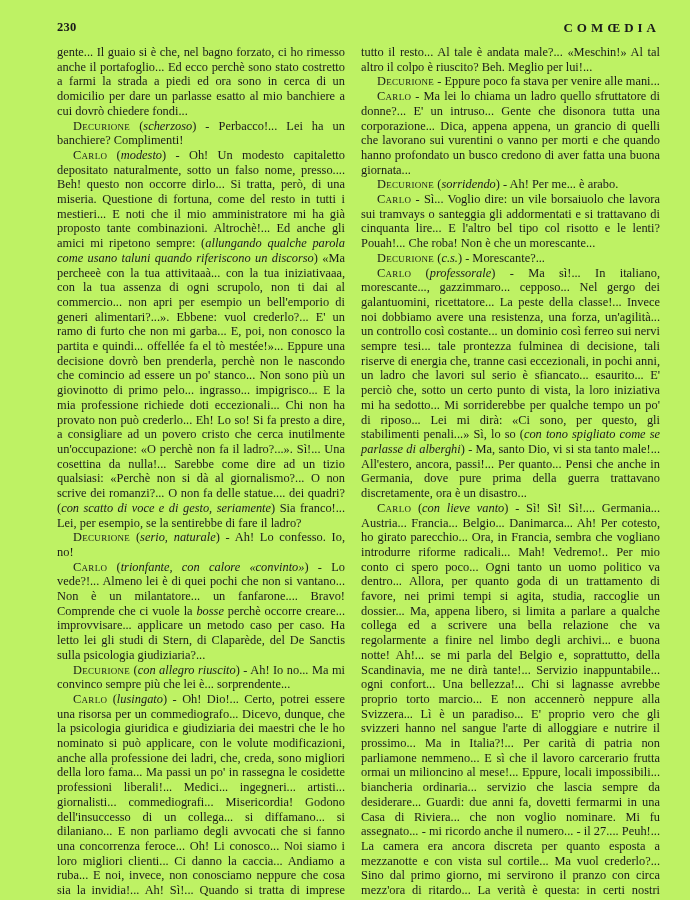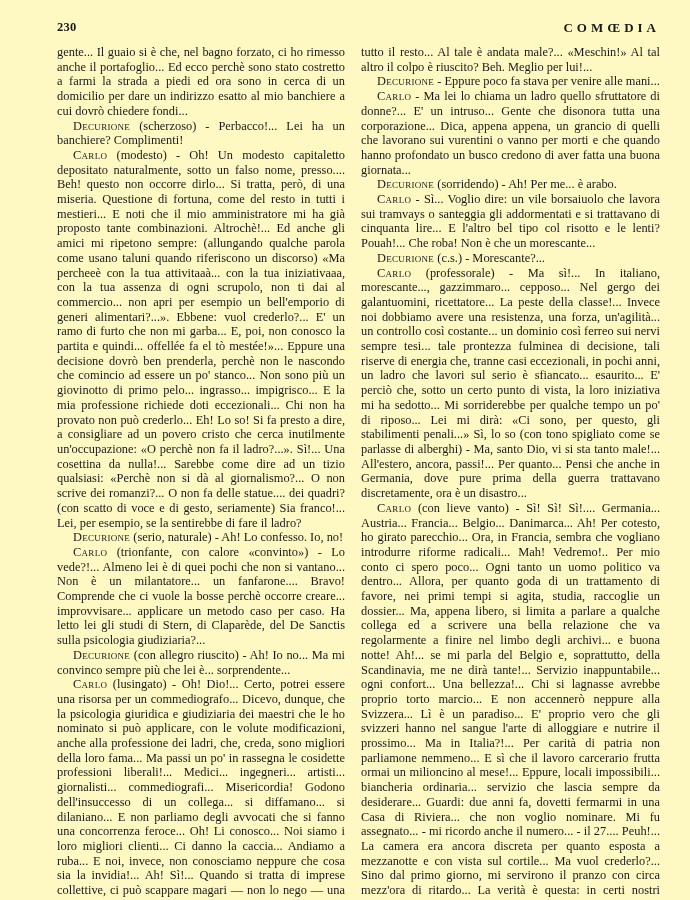--- a/index.html
+++ b/index.html
@@ -1,40 +1,40 @@
 <!DOCTYPE html>
 <html><head>
 <meta charset="utf-8">
 <style>
   html, body { margin: 0; padding: 0; background: #ffffff; }
   body { width: 690px; height: 900px; position: relative; overflow: hidden; color: #1a1a1a; }
-  .page { position: absolute; left: 0; top: 0; width: 690px; height: 900px; background: #fef9c3; }
+  .page { position: absolute; left: 0; top: 0; width: 690px; height: 900px; background: #bef264; }
   .running-head { position: absolute; top: 20px; left: 57px; width: 603px; height: 18px; font-family: "Liberation Serif", "DejaVu Serif", serif; }
   .page-number { position: absolute; left: 0; top: 0; font-size: 12.5px; font-weight: bold; letter-spacing: 0.2px; }
   .journal-title { position: absolute; left: 0; right: 0; top: 0; text-align: right; font-size: 13px; font-weight: bold; letter-spacing: 4px; padding-left: 40px; }
   .column { position: absolute; top: 45px; font-family: "Liberation Serif", "DejaVu Serif", serif; font-size: 12.4px; line-height: 14.7px; text-align: justify; hyphens: manual; }
   .col-left { left: 57px; width: 288px; }
   .col-right { left: 361px; width: 299px; }
   .para { margin: 0; text-indent: 0; }
   .para.indent { text-indent: 16px; }
   .speaker { font-variant: small-caps; letter-spacing: 0.3px; }
-  .stage { }
+  .stage { font-style: italic; }
   .sep { }
 </style>
 </head>
 <body>
 
 <div class="page">
   <div class="running-head">
     <span class="page-number">230</span>
     <div class="journal-title">COMŒDIA</div>
   </div>
 
   <div class="column col-left" id="col-left">
-      <p class="para"><span class="sep">gente... Il guaio si è che, nel bagno forzato, ci ho rimesso anche il portafoglio... Ed ecco perchè sono stato costretto a farmi la strada a piedi ed ora sono in cerca di un domicilio per dare un indirizzo esatto al mio banchiere a cui dovrò chiedere fondi...</span></p>
+      <p class="para"><span class="sep">gente... Il guaio si è che, nel bagno forzato, ci ho rimesso anche il portafoglio... Ed ecco perchè sono stato costretto a farmi la strada a piedi ed ora sono in cerca di un domicilio per dare un parlasse esatto al mio banchiere a cui dovrò chiedere fondi...</span></p>
       <p class="para indent"><span class="speaker">Decurione</span><span class="sep"> (</span><span class="stage">scherzoso</span><span class="sep">) - Perbacco!... Lei ha un banchiere? Complimenti!</span></p>
       <p class="para indent"><span class="speaker">Carlo</span><span class="sep"> (</span><span class="stage">modesto</span><span class="sep">) - Oh! Un modesto capitaletto depositato naturalmente, sotto un falso nome, presso.... Beh! questo non occorre dirlo... Si tratta, però, di una miseria. Questione di fortuna, come del resto in tutti i mestieri... E noti che il mio amministratore mi ha già proposto tante combinazioni. Altrochè!... Ed anche gli amici mi ripetono sempre: (</span><span class="stage">allungando qualche parola come usano taluni quando riferiscono un discorso</span><span class="sep">) «Ma percheeè con la tua attivitaaà... con la tua iniziativaaa, con la tua assenza di ogni scrupolo, non ti dai al commercio... non apri per esempio un bell'emporio di generi alimentari?...». Ebbene: vuol crederlo?... E' un ramo di furto che non mi garba... E, poi, non conosco la partita e quindi... offellée fa el tò mestée!»... Eppure una decisione dovrò ben prenderla, perchè non le nascondo che comincio ad essere un po' stanco... Non sono più un giovinotto di primo pelo... ingrasso... impigrisco... E la mia professione richiede doti eccezionali... Chi non ha provato non può crederlo... Eh! Lo so! Si fa presto a dire, a consigliare ad un povero cristo che cerca inutilmente un'occupazione: «O perchè non fa il ladro?...». Sì!... Una cosettina da nulla!... Sarebbe come dire ad un tizio qualsiasi: «Perchè non si dà al giornalismo?... O non scrive dei romanzi?... O non fa delle statue.... dei quadri? (</span><span class="stage">con scatto di voce e di gesto, seriamente</span><span class="sep">) Sia franco!... Lei, per esempio, se la sentirebbe di fare il ladro?</span></p>
       <p class="para indent"><span class="speaker">Decurione</span><span class="sep"> (</span><span class="stage">serio, naturale</span><span class="sep">) - Ah! Lo confesso. Io, no!</span></p>
       <p class="para indent"><span class="speaker">Carlo</span><span class="sep"> (</span><span class="stage">trionfante, con calore «convinto»</span><span class="sep">) - Lo vede?!... Almeno lei è di quei pochi che non si vantano... Non è un milantatore... un fanfarone.... Bravo! Comprende che ci vuole la </span><span class="stage">bosse</span><span class="sep"> perchè occorre creare... improvvisare... applicare un metodo caso per caso. Ha letto lei gli studi di Stern, di Claparède, del De Sanctis sulla psicologia giudiziaria?...</span></p>
       <p class="para indent"><span class="speaker">Decurione</span><span class="sep"> (</span><span class="stage">con allegro riuscito</span><span class="sep">) - Ah! Io no... Ma mi convinco sempre più che lei è... sorprendente...</span></p>
       <p class="para indent"><span class="speaker">Carlo</span><span class="sep"> (</span><span class="stage">lusingato</span><span class="sep">) - Oh! Dio!... Certo, potrei essere una risorsa per un commediografo... Dicevo, dunque, che la psicologia giuridica e giudiziaria dei maestri che le ho nominato si può applicare, con le volute modificazioni, anche alla professione dei ladri, che, creda, sono migliori della loro fama... Ma passi un po' in rassegna le cosidette professioni liberali!... Medici... ingegneri... artisti... giornalisti... commediografi... Misericordia! Godono dell'insuccesso di un collega... si diffamano... si dilaniano... E non parliamo degli avvocati che si fanno una concorrenza feroce... Oh! Li conosco... Noi siamo i loro migliori clienti... Ci danno la caccia... Andiamo a ruba... E noi, invece, non conosciamo neppure che cosa sia la invidia!... Ah! Sì!... Quando si tratta di imprese collettive, ci può scappare magari — non lo nego — una coltellata per la divisione di un bottino... Ed anche questo avviene raramente perchè il vero ladro... quello di grande stile... come me... preferisce operare da solo... Per</span></p>
     </div>
   <div class="column col-right" id="col-right">
       <p class="para"><span class="sep">tutto il resto... Al tale è andata male?... «Meschin!» Al tal altro il colpo è riuscito? Beh. Meglio per lui!...</span></p>
       <p class="para indent"><span class="speaker">Decurione</span><span class="sep"> - Eppure poco fa stava per venire alle mani...</span></p>

